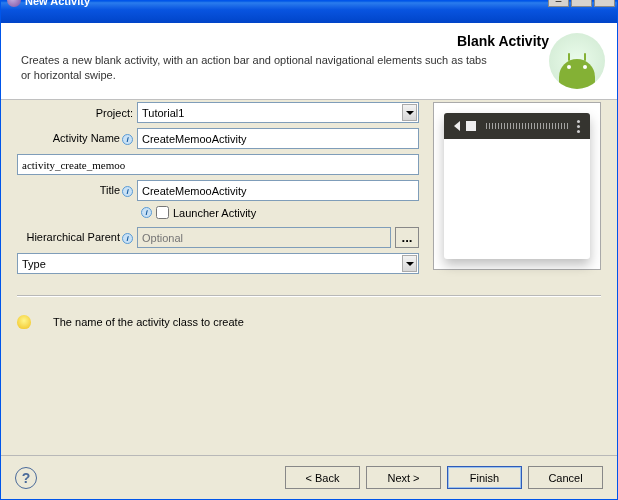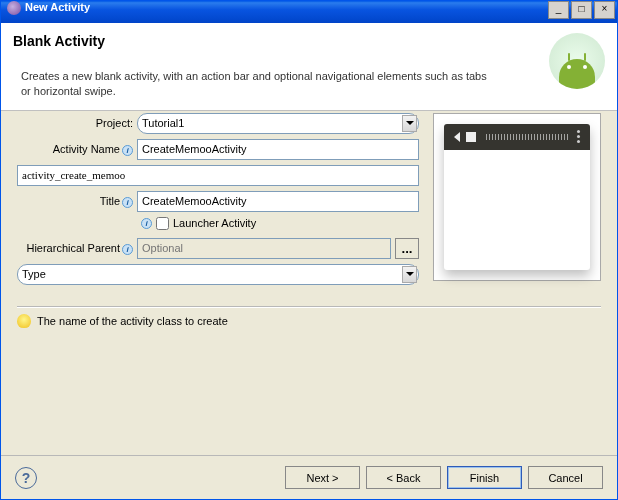--- a/index.html
+++ b/index.html
@@ -1,52 +1,52 @@
 <!DOCTYPE html>
 <html><head>
   <meta charset="utf-8">
   <style>
     * { box-sizing: border-box; margin: 0; padding: 0; }
     body { font-family: Tahoma, Arial, sans-serif; font-size: 11px; background: #ece9d8; }
     .window { width: 618px; height: 500px; border: 1px solid #0055ea; background: #ece9d8; display: flex; flex-direction: column; }
-    .titlebar { height: 22px; background: linear-gradient(to bottom, #0058e6 0%, #2a7ced 8%, #0854e0 40%, #0044c8 100%); display: flex; align-items: flex-start; padding: 0 2px 16px 6px; color: white; }
+    .titlebar { height: 22px; background: linear-gradient(to bottom, #0058e6 0%, #2a7ced 8%, #0854e0 40%, #0044c8 100%); display: flex; align-items: flex-end; padding: 0 2px 16px 6px; color: white; }
     .title-icon { width: 14px; height: 14px; background: radial-gradient(circle at 40% 40%, #c7b0e0, #7a4da0); border-radius: 50%; margin-right: 4px; }
     .title-text { font-weight: bold; flex: 1; }
     .win-btns { display: flex; gap: 2px; }
     .win-btn { width: 21px; height: 18px; background: #d6d3ce; border: 1px solid #888; font-size: 10px; text-align: center; line-height: 14px; cursor: pointer; color: #000; }
     .header { background: #fff; padding: 10px 12px; display: flex; border-bottom: 1px solid #c0c0c0; }
     .header-text { flex: 1; }
-    .header-title { font-size: 14px; font-weight: bold; margin-bottom: 20px; }
+    .header-title { font-size: 14px; font-weight: bold; margin-bottom: 4px; text-align: right; }
     .header-desc { font-size: 11px; color: #333; line-height: 1.4; padding-left: 8px; max-width: 480px; }
     .android-icon { width: 56px; height: 56px; background: radial-gradient(circle, #eafceb 0%, #cfe8d1 100%); border-radius: 50%; position: relative; flex-shrink: 0; overflow: hidden; }
     .droid { position: absolute; bottom: -4px; left: 50%; transform: translateX(-50%); width: 36px; height: 34px; background: #84b135; border-radius: 18px 18px 0 0; }
     .droid::before { content: ''; position: absolute; top: 6px; left: 8px; width: 4px; height: 4px; background: #fff; border-radius: 50%; box-shadow: 16px 0 0 #fff; }
     .droid::after { content: ''; position: absolute; top: -6px; left: 9px; width: 2px; height: 8px; background: #84b135; border-radius: 1px; box-shadow: 16px 0 0 #84b135; transform-origin: bottom; }
     .body-area { flex: 1; padding: 2px 16px; display: flex; gap: 14px; }
     .form-col { flex: 1; }
     .form-row { display: flex; align-items: center; margin-bottom: 5px; }
     .form-label { width: 120px; text-align: right; padding-right: 4px; }
     .info-icon { width: 11px; height: 11px; border-radius: 50%; background: #c9e1f5; border: 1px solid #5a9bd4; color: #1a5fa0; font-size: 8px; text-align: center; line-height: 10px; font-style: italic; font-weight: bold; display: inline-block; margin-left: 2px; }
     input[type=text], .combo { height: 21px; border: 1px solid #7f9db9; padding: 2px 4px; font-family: inherit; font-size: 11px; background: #fff; }
-    .combo { display: flex; align-items: center; justify-content: space-between; cursor: pointer; border-radius: 10px; }
+    .combo { display: flex; align-items: center; justify-content: space-between; cursor: pointer; }
     .combo-arrow { width: 15px; height: 17px; background: linear-gradient(to bottom, #f3f3f3, #d8d8d8); border: 1px solid #aaa; display: flex; align-items: center; justify-content: center; margin: -2px -3px -2px 0; }
     .combo-arrow::after { content: ''; border-left: 4px solid transparent; border-right: 4px solid transparent; border-top: 4px solid #000; }
     .checkbox-row { display: flex; align-items: center; padding-left: 124px; margin-bottom: 8px; margin-top: 4px; }
     .browse-btn { width: 24px; height: 21px; border: 1px solid #888; background: #ece9d8; cursor: pointer; font-weight: bold; margin-left: 4px; }
     .preview-col { width: 168px; }
     .preview-device { width: 168px; height: 168px; background: #fff; border: 1px solid #aaa; padding: 10px; }
     .device-frame { width: 146px; height: 146px; background: #fff; border-radius: 3px; box-shadow: 0 6px 12px rgba(0,0,0,0.25); overflow: hidden; }
     .device-bar { height: 26px; background: #35342f; display: flex; align-items: center; padding: 0 10px; justify-content: space-between; }
     .back-tri { width: 0; height: 0; border-top: 5px solid transparent; border-bottom: 5px solid transparent; border-right: 6px solid #eee; }
     .app-sq { width: 10px; height: 10px; background: #eee; margin-left: 6px; }
     .zigzag { flex: 1; height: 6px; margin: 0 8px; background: repeating-linear-gradient(90deg, transparent 0 2px, #eee 2px 3px); opacity: 0.6; }
     .dots { display: flex; flex-direction: column; gap: 2px; }
     .dots span { width: 3px; height: 3px; background: #ccc; border-radius: 50%; }
     .hint-sep { border: none; border-top: 1px solid #b8b8b8; border-bottom: 1px solid #fff; margin: 14px 16px 0; }
-    .hint-row { padding: 6px 16px; display: flex; align-items: center; gap: 6px; }
+    .hint-row { padding: 18px 16px; display: flex; align-items: center; gap: 22px; }
     .bulb-icon { width: 14px; height: 14px; background: radial-gradient(circle at 50% 40%, #fff68a, #f0c020); border-radius: 50% 50% 45% 45%; position: relative; }
     .footer { border-top: 1px solid #b8b8b8; background: #ece9d8; padding: 10px 14px; display: flex; align-items: center; }
     .help-icon { width: 22px; height: 22px; border: 1.5px solid #4a6a9a; border-radius: 50%; color: #4a6a9a; font-size: 14px; text-align: center; line-height: 20px; font-weight: bold; cursor: pointer; }
     .spacer { flex: 1; }
     .btn { min-width: 75px; height: 23px; border: 1px solid #888; background: #ece9d8; font-family: inherit; font-size: 11px; cursor: pointer; margin-left: 6px; }
     .btn.default { border: 1px solid #2f5bb7; box-shadow: inset 0 0 0 1px #9ac1ee; }
     input[disabled] { background: #ece9d8; color: #888; }
     input[type=checkbox] { margin-right: 4px; }
     .checkbox-row .info-icon { margin-right: 4px; margin-left: 0; }
   </style>
@@ -150,18 +150,18 @@
   <div class="hint-row">
     <div class="bulb-icon"></div>
     <span>The name of the activity class to create</span>
   </div>
 
   <div style="flex:1"></div>
 
   <div class="footer">
     <div class="help-icon">?</div>
     <div class="spacer"></div>
+    <button class="btn">&lt; Back</button>
     <button class="btn">Next &gt;</button>
-    <button class="btn">&lt; Back</button>
     <button class="btn default">Finish</button>
     <button class="btn">Cancel</button>
   </div>
 </div>
 
 </body></html>

